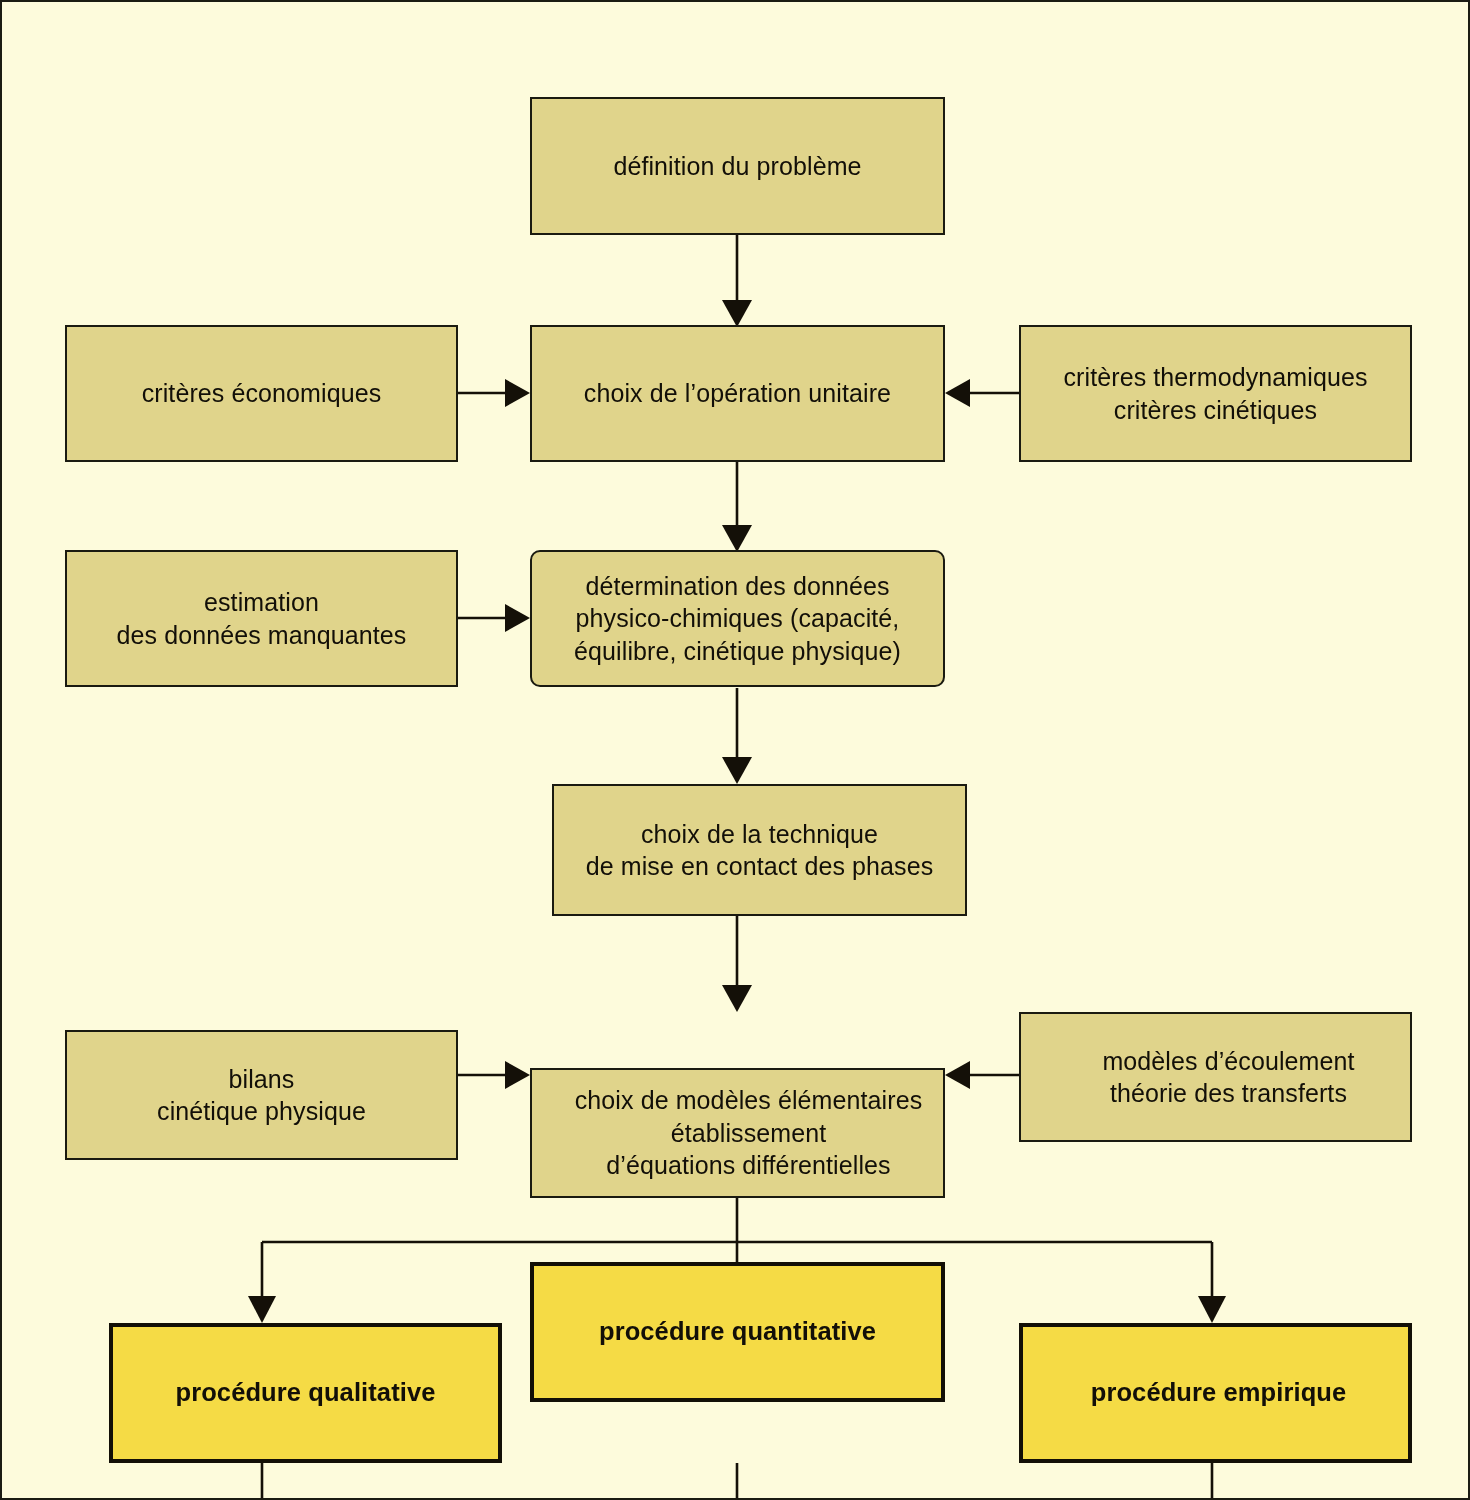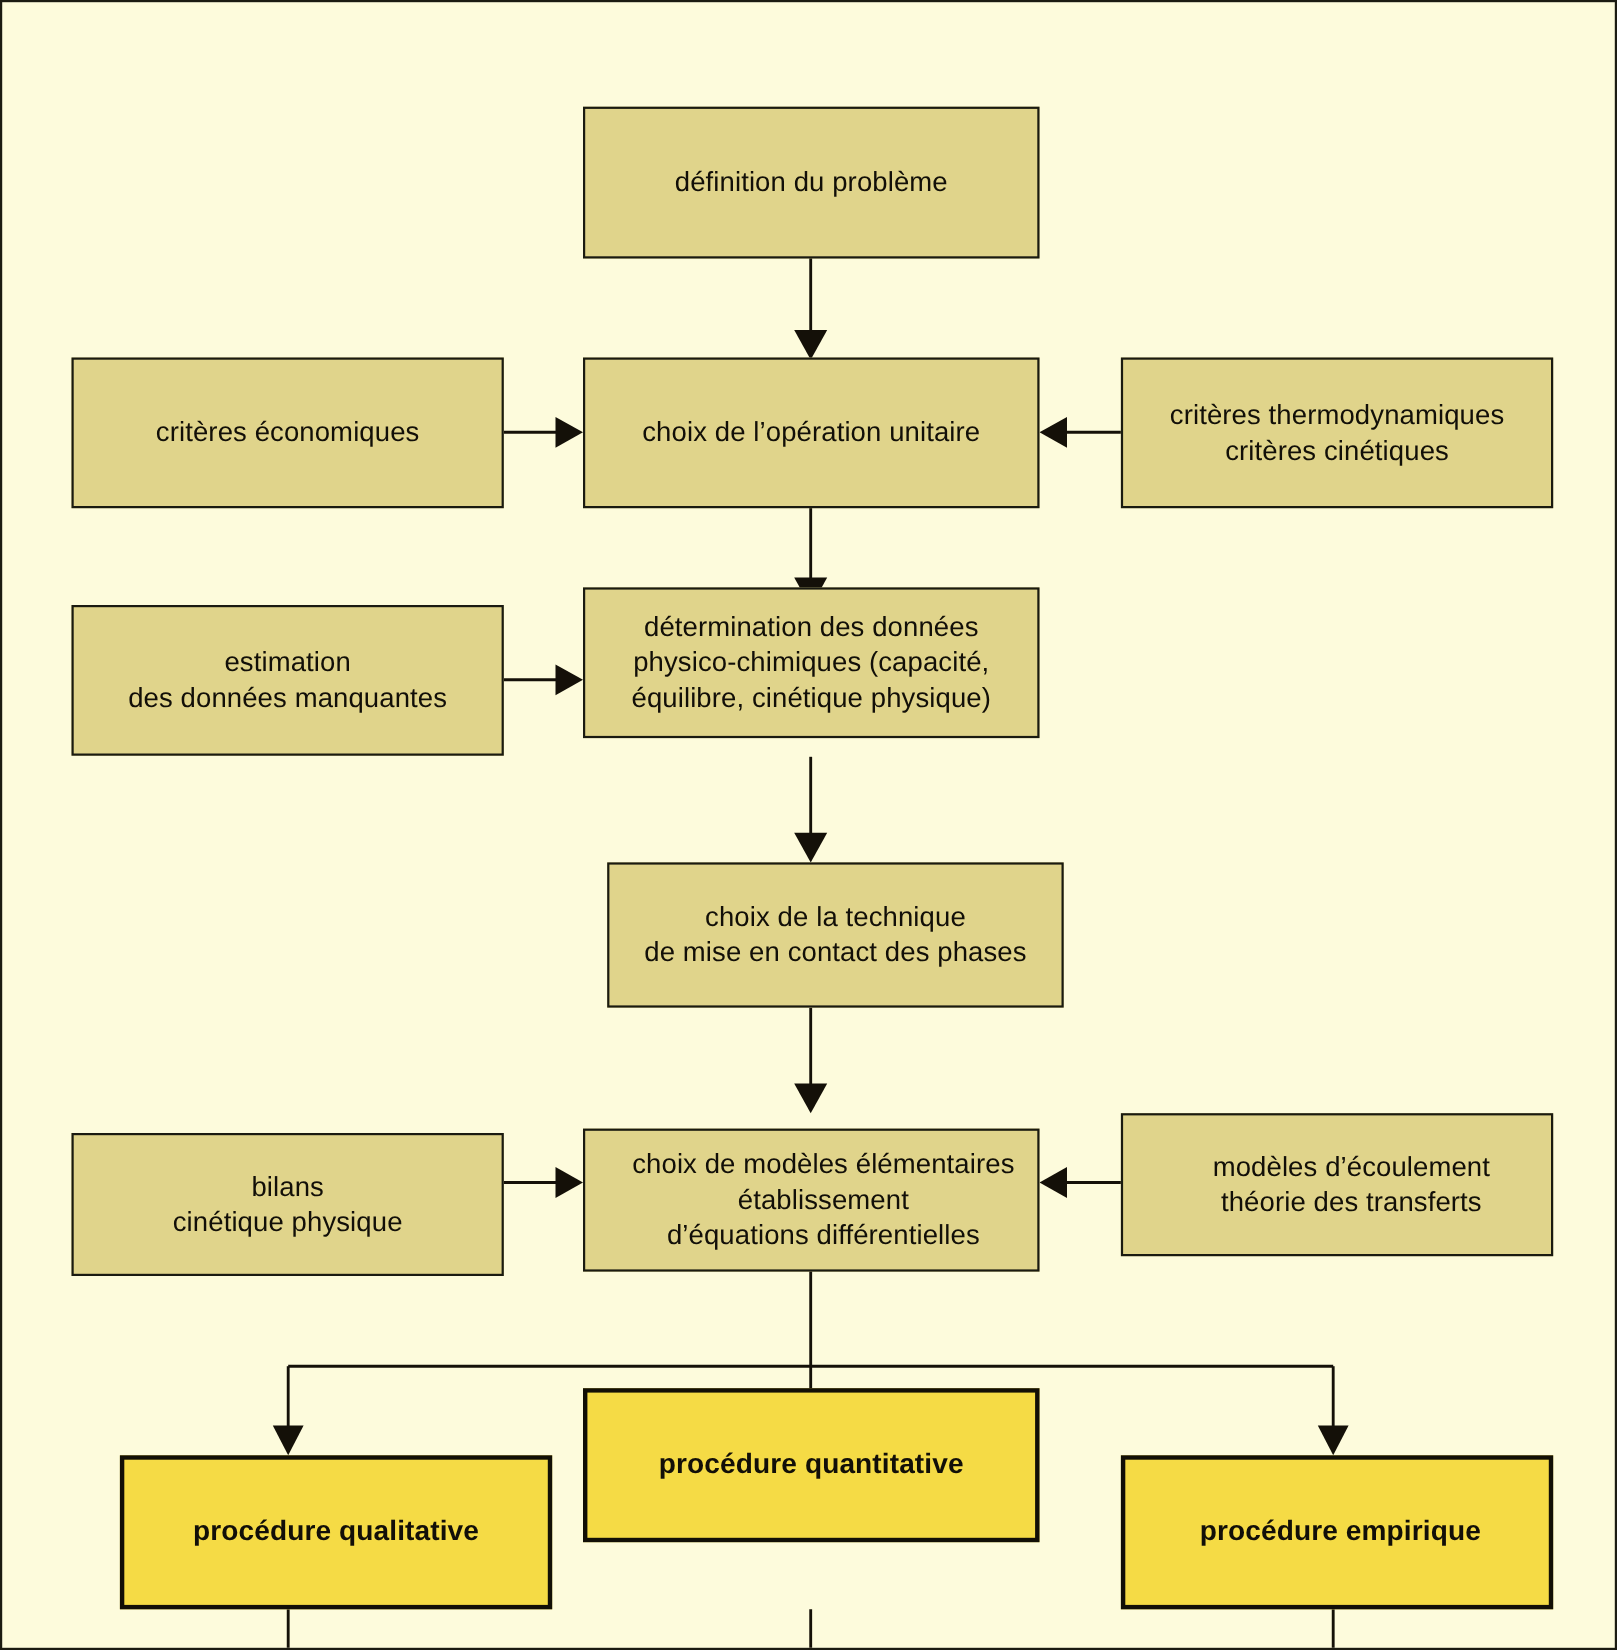--- a/index.html
+++ b/index.html
@@ -144,36 +144,36 @@
   </div>
   <div class="node" style="left:1017px; top:323px; width:393px; height:137px;">
     <span class="lbl">critères thermodynamiques
 critères cinétiques</span>
   </div>
 
   <div class="node" style="left:63px; top:548px; width:393px; height:137px;">
     <span class="lbl">estimation
 des données manquantes</span>
   </div>
-  <div class="node" style="left:528px; top:532px; width:415px; height:137px;">
+  <div class="node" style="left:528px; top:548px; width:415px; height:137px;border-radius:10px;">
     <span class="lbl">détermination des données
 physico-chimiques (capacité,
 équilibre, cinétique physique)</span>
   </div>
 
   <div class="node" style="left:528px; top:782px; width:415px; height:132px;margin-left:22px;">
     <span class="lbl">choix de la technique
 de mise en contact des phases</span>
   </div>
 
   <div class="node" style="left:63px; top:1010px; width:393px; height:130px;margin-top:18px;">
     <span class="lbl">bilans
 cinétique physique</span>
   </div>
-  <div class="node" style="left:528px; top:1024px; width:415px; height:130px;padding-left:32px;">
+  <div class="node" style="left:528px; top:1066px; width:415px; height:130px;padding-left:32px;">
     <span class="lbl">choix de modèles élémentaires
 établissement
 d’équations différentielles</span>
   </div>
   <div class="node" style="left:1017px; top:1010px; width:393px; height:130px;padding-left:36px;">
     <span class="lbl">modèles d’écoulement
 théorie des transferts</span>
   </div>
 
   <div class="node emphasis" style="left:63px; top:1321px; width:393px; height:140px;margin-left:44px;">

